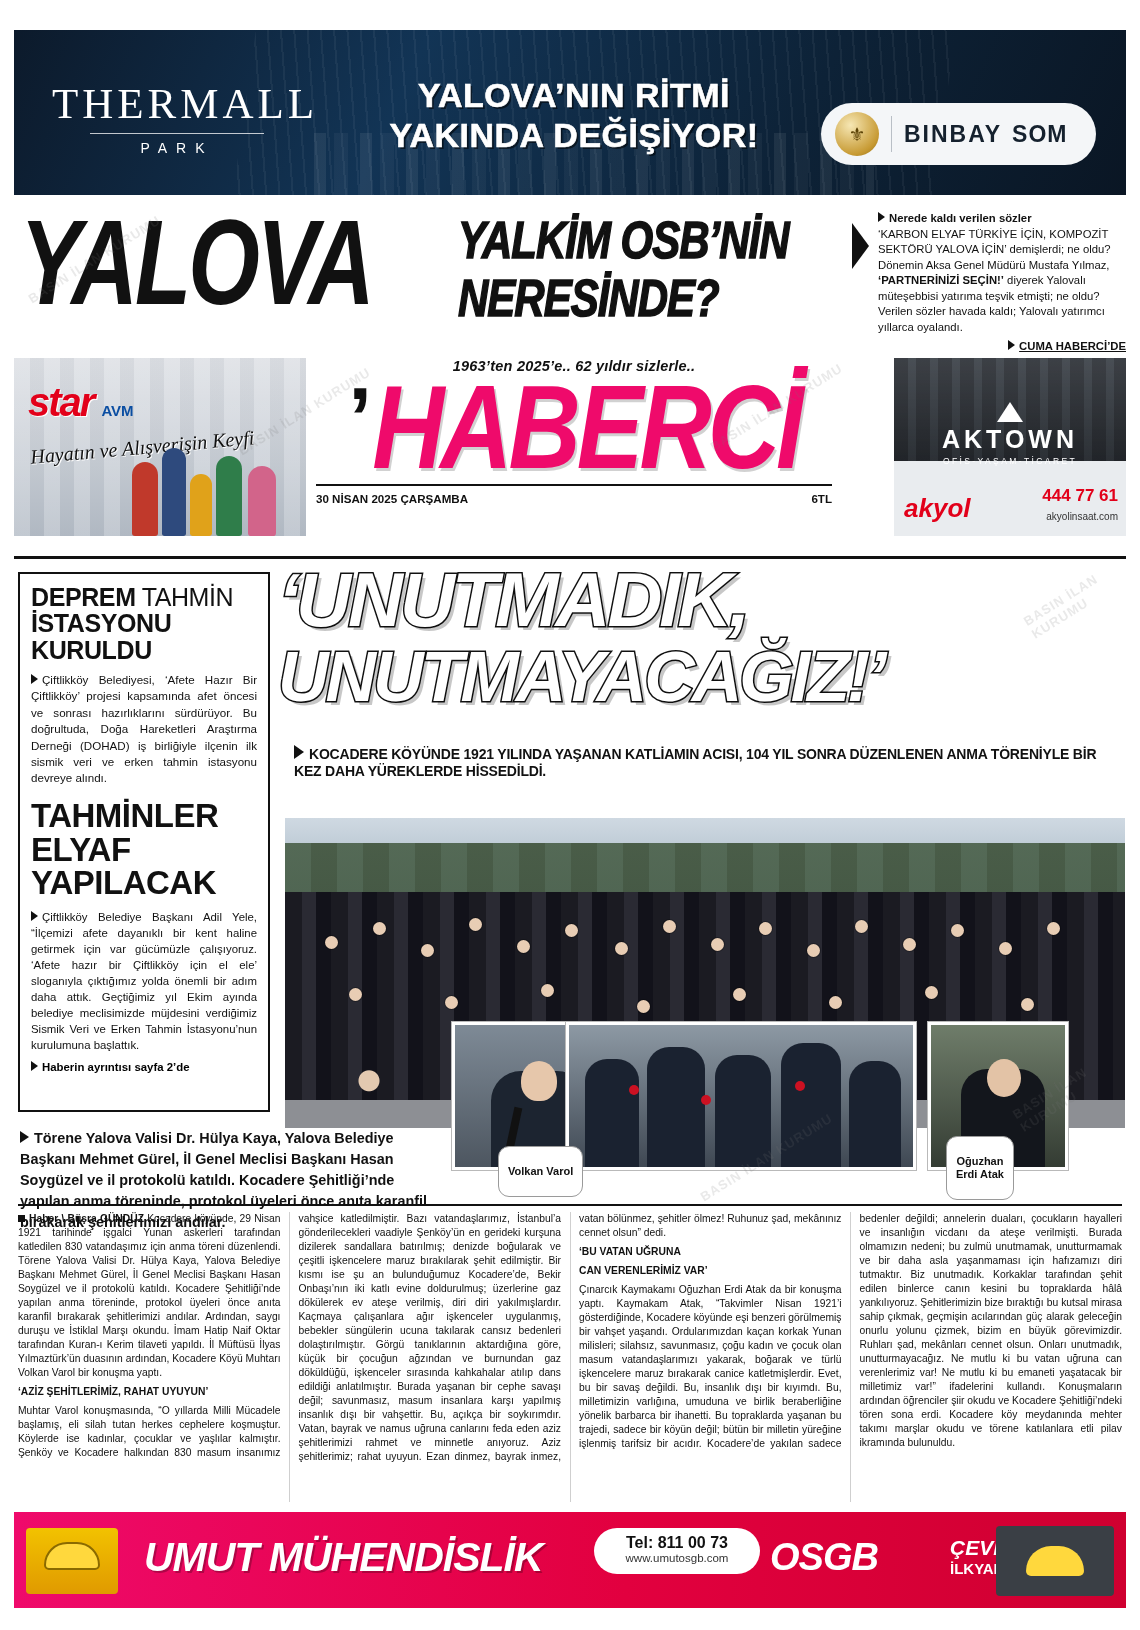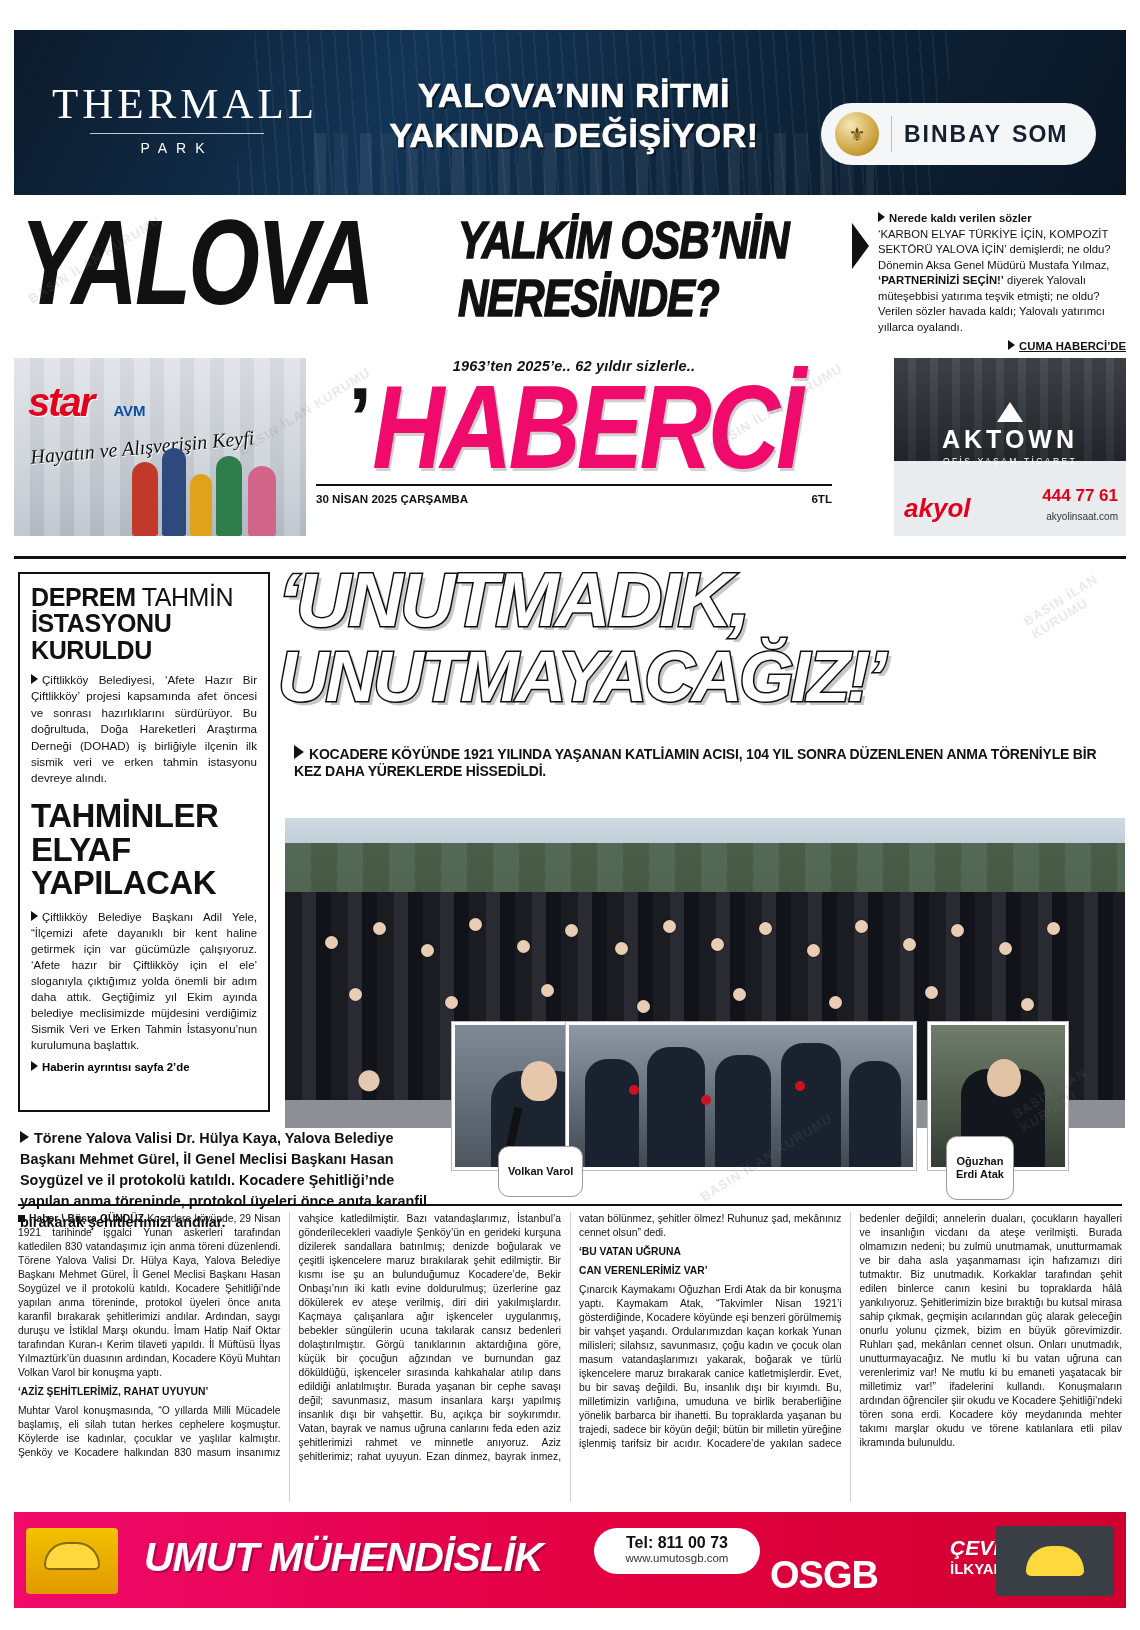--- a/index.html
+++ b/index.html
@@ -109,21 +109,21 @@
     background: linear-gradient(#dcdfe4,#c6ccd4 60%,#b4bcc6);
     overflow: hidden;
   }
   .star-ad .bld {
     position:absolute; inset:0;
     background: repeating-linear-gradient(90deg, rgba(255,255,255,.35) 0 16px, rgba(0,0,0,.04) 16px 30px);
     opacity: .55;
   }
   .star-logo { position: absolute; left: 14px; top: 22px; color:#e2001a; font-weight:bold;}
   .star-logo .s1 { font-size: 40px; font-style: italic; letter-spacing:-2px; text-shadow:1px 1px 0 #fff;}
-  .star-logo .avm { font-size: 15px; color:#0b4ea2; margin-left:20px;}
+  .star-logo .avm { font-size: 15px; color:#0b4ea2; margin-left:8px;}
   .star-sub {
     position:absolute; left:16px; top:78px; font-family:"Liberation Serif", serif;
     font-style: italic; font-size: 20px; color:#111; transform: rotate(-5deg);
     text-shadow: 1px 1px 0 #fff;
   }
   .star-people { position:absolute; right:4px; bottom:0; width:170px; height:110px;}
   .star-people i {
     position:absolute; bottom:0; border-radius:18px 18px 4px 4px; display:block;
   }
   .cm-red{background:#c0392b;} .cm-blu{background:#2e4a7d;} .cm-ylw{background:#e0a21a;}
@@ -323,21 +323,21 @@
     text-shadow: 2px 2px 0 rgba(0,0,0,.25);
   }
   .ba-phone {
     position:absolute; left:580px; top:16px; width:166px; height:46px;
     background:#fff; border-radius:23px; text-align:center; padding-top:6px;
   }
   .ba-phone .t { font-size: 16px; font-weight:bold; color:#111;}
   .ba-phone .u { font-size: 11.5px; color:#333; }
   .ba-osgb {
     position:absolute; left:756px; top:24px; font-size: 38px; font-weight:bold;
-    color:#fff; letter-spacing:-1px;margin-top:18px;
+    color:#fff; font-style:italic; letter-spacing:-1px;
   }
   .ba-cevre { position:absolute; left:936px; top:24px; color:#fff;}
   .ba-cevre .a { font-size: 21px; font-weight:bold; font-style:italic;}
   .ba-cevre .b { font-size: 15px; font-weight:bold; }
 
   
   .wm { position:absolute; color: rgba(120,120,120,.16); font-size: 13px; font-weight:bold;
     transform: rotate(-32deg); pointer-events:none; letter-spacing:1px;}
 </style>
 </head>

